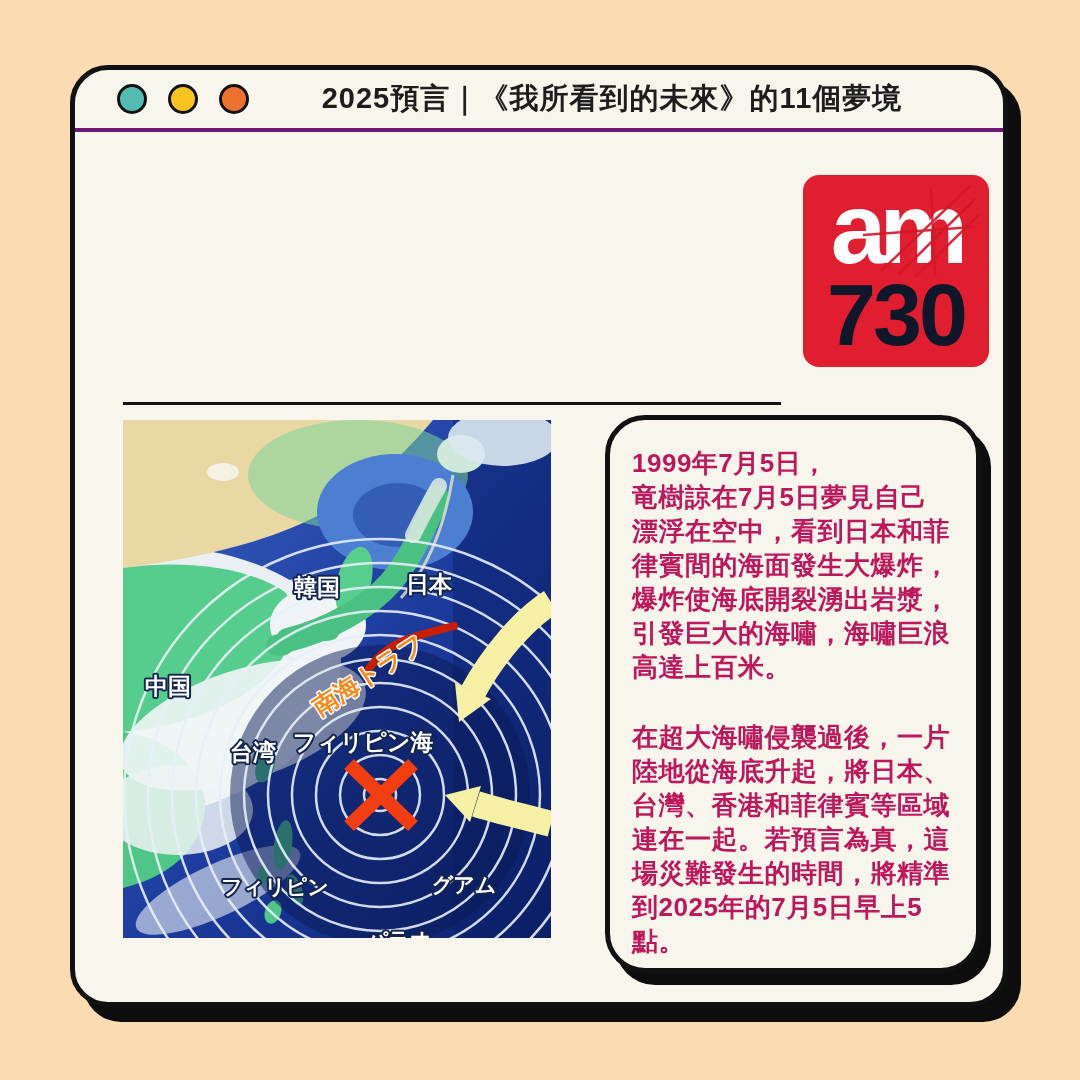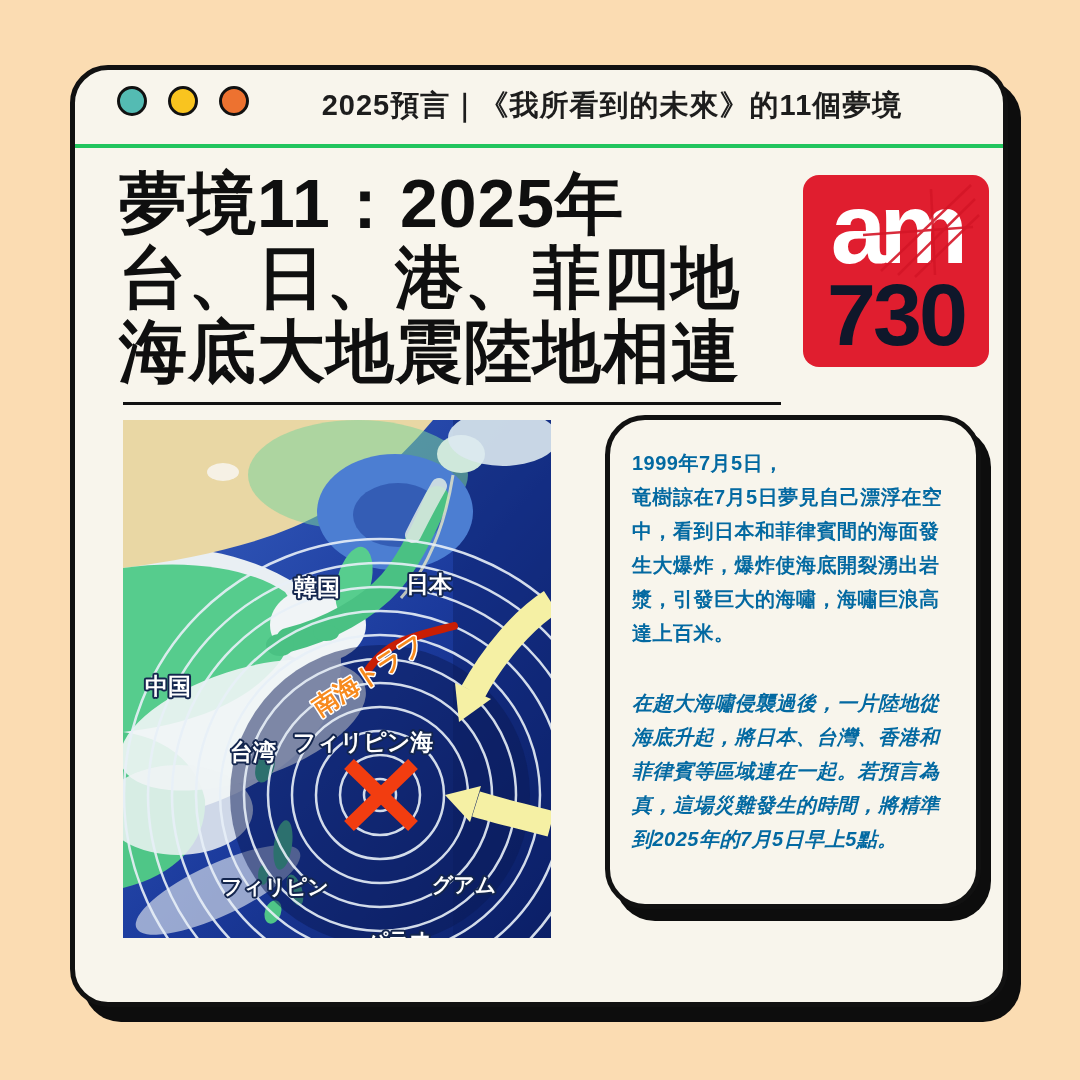--- a/index.html
+++ b/index.html
@@ -4,21 +4,21 @@
 <style>
   html,body{margin:0;padding:0;width:1080px;height:1080px;overflow:hidden;
     font-family:"Liberation Sans","DejaVu Sans",sans-serif;}
   body{background:#FBDCB2;position:relative;}
 
   .card{position:absolute;left:70px;top:65px;width:938px;height:942px;
     background:#F8F5EC;border:5px solid #111;border-radius:38px;
     box-shadow:13px 15px 0 #0d0d0d;box-sizing:border-box;}
 
   
-  .titlebar{height:58px;border-bottom:4px solid #22c55e;display:flex;align-items:flex-start;margin-top:16px;}
+  .titlebar{height:58px;border-bottom:4px solid #701a75;display:flex;align-items:center;}
   .dots{display:flex;gap:21px;margin-left:42px;}
   .dot{width:24px;height:24px;border-radius:50%;border:3px solid #111;box-sizing:content-box;}
   .dot.teal{background:#54BBB3;}
   .dot.yellow{background:#F9C41F;}
   .dot.orange{background:#ED7230;}
   .bar-title{flex:1;text-align:center;font-size:29px;font-weight:700;color:#1d1d1d;
     letter-spacing:1px;padding-right:28px;}
 
   
   .headline{position:absolute;left:44px;top:96px;width:690px;
@@ -42,43 +42,38 @@
   .map-label{font-family:"Liberation Sans","DejaVu Sans",sans-serif;font-weight:900;
     fill:#ffffff;stroke:#14264E;stroke-width:4px;paint-order:stroke;stroke-linejoin:round;}
   .trough-label{font-family:"Liberation Sans","DejaVu Sans",sans-serif;font-weight:900;
     fill:#F78A1E;stroke:#ffffff;stroke-width:3px;paint-order:stroke;stroke-linejoin:round;}
 
   
   .textbox{position:absolute;left:530px;top:345px;width:376px;min-height:494px;
     background:#F8F5EC;border:5px solid #111;border-radius:40px;
     box-shadow:10px 12px 0 #0d0d0d;box-sizing:border-box;
     padding:26px 20px 10px 22px;}
-  .textbox p{margin:0 4px 36px 0;font-size:20px;line-height:34px;font-weight:700;
-    color:#0369a1;white-space:pre-line;letter-spacing:0.5px;}
-  .textbox p:last-child{margin-bottom:0;font-style:italic;}
+  .textbox p{margin:0 4px 36px 0;font-size:26px;line-height:34px;font-weight:700;
+    color:#be185d;white-space:pre-line;letter-spacing:0.5px;}
+  .textbox p:last-child{margin-bottom:0;}
 </style>
 </head>
 <body>
 
 <div class="card">
 
   <div class="titlebar">
     <div class="dots">
       <div class="dot teal"></div>
       <div class="dot yellow"></div>
       <div class="dot orange"></div>
     </div>
     <div class="bar-title">2025預言｜《我所看到的未來》的11個夢境</div>
   </div>
 
-  <h1 class="headline" style="margin:0;">
-    <span>夢境11：2025年</span>
-    <span>台、日、港、菲四地</span>
-    <span>海底大地震陸地相連</span>
-  </h1>
 
   <div class="rule"></div>
 
   <div class="logo">
     <div class="am">am</div>
     <div class="n730">730</div>
     <svg class="cables" width="186" height="192" viewBox="0 0 186 192">
       <g stroke="#D41627" stroke-width="2.5" fill="none" opacity="0.9">
         <line x1="78" y1="96" x2="168" y2="10"></line>
         <line x1="95" y1="100" x2="172" y2="24"></line>

